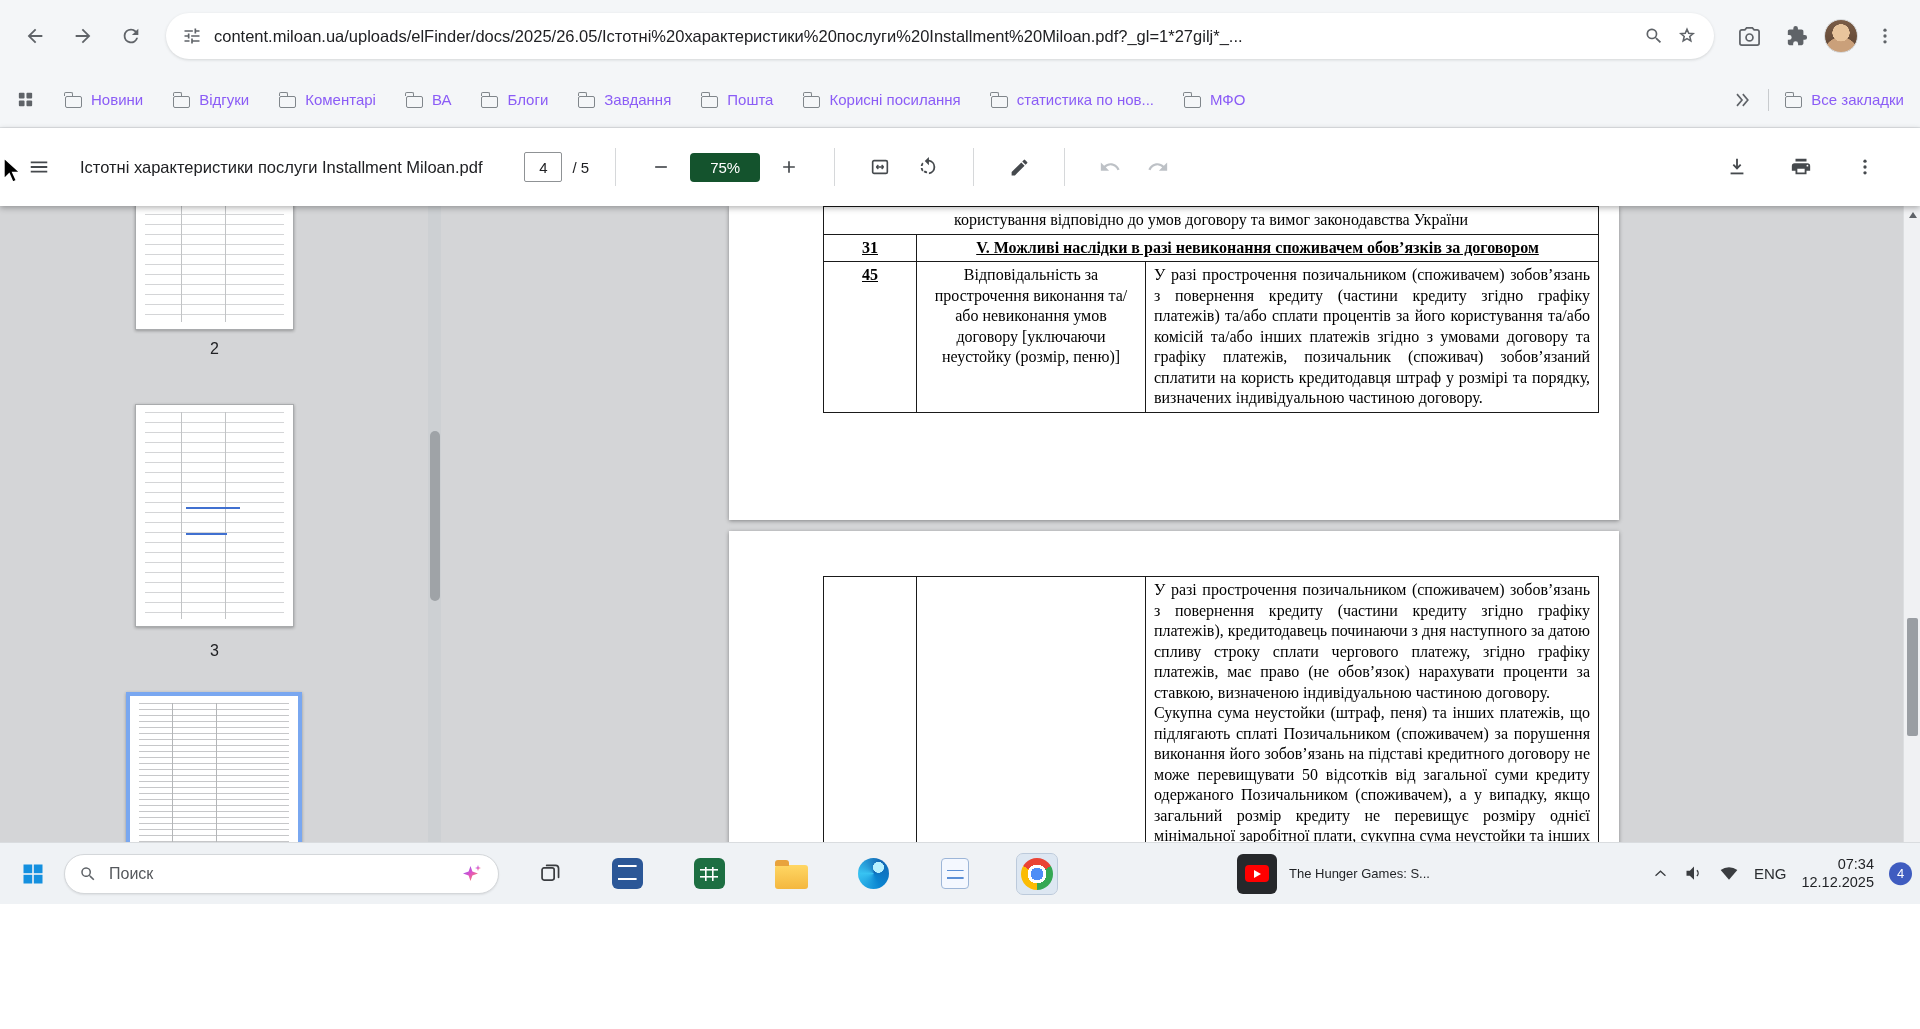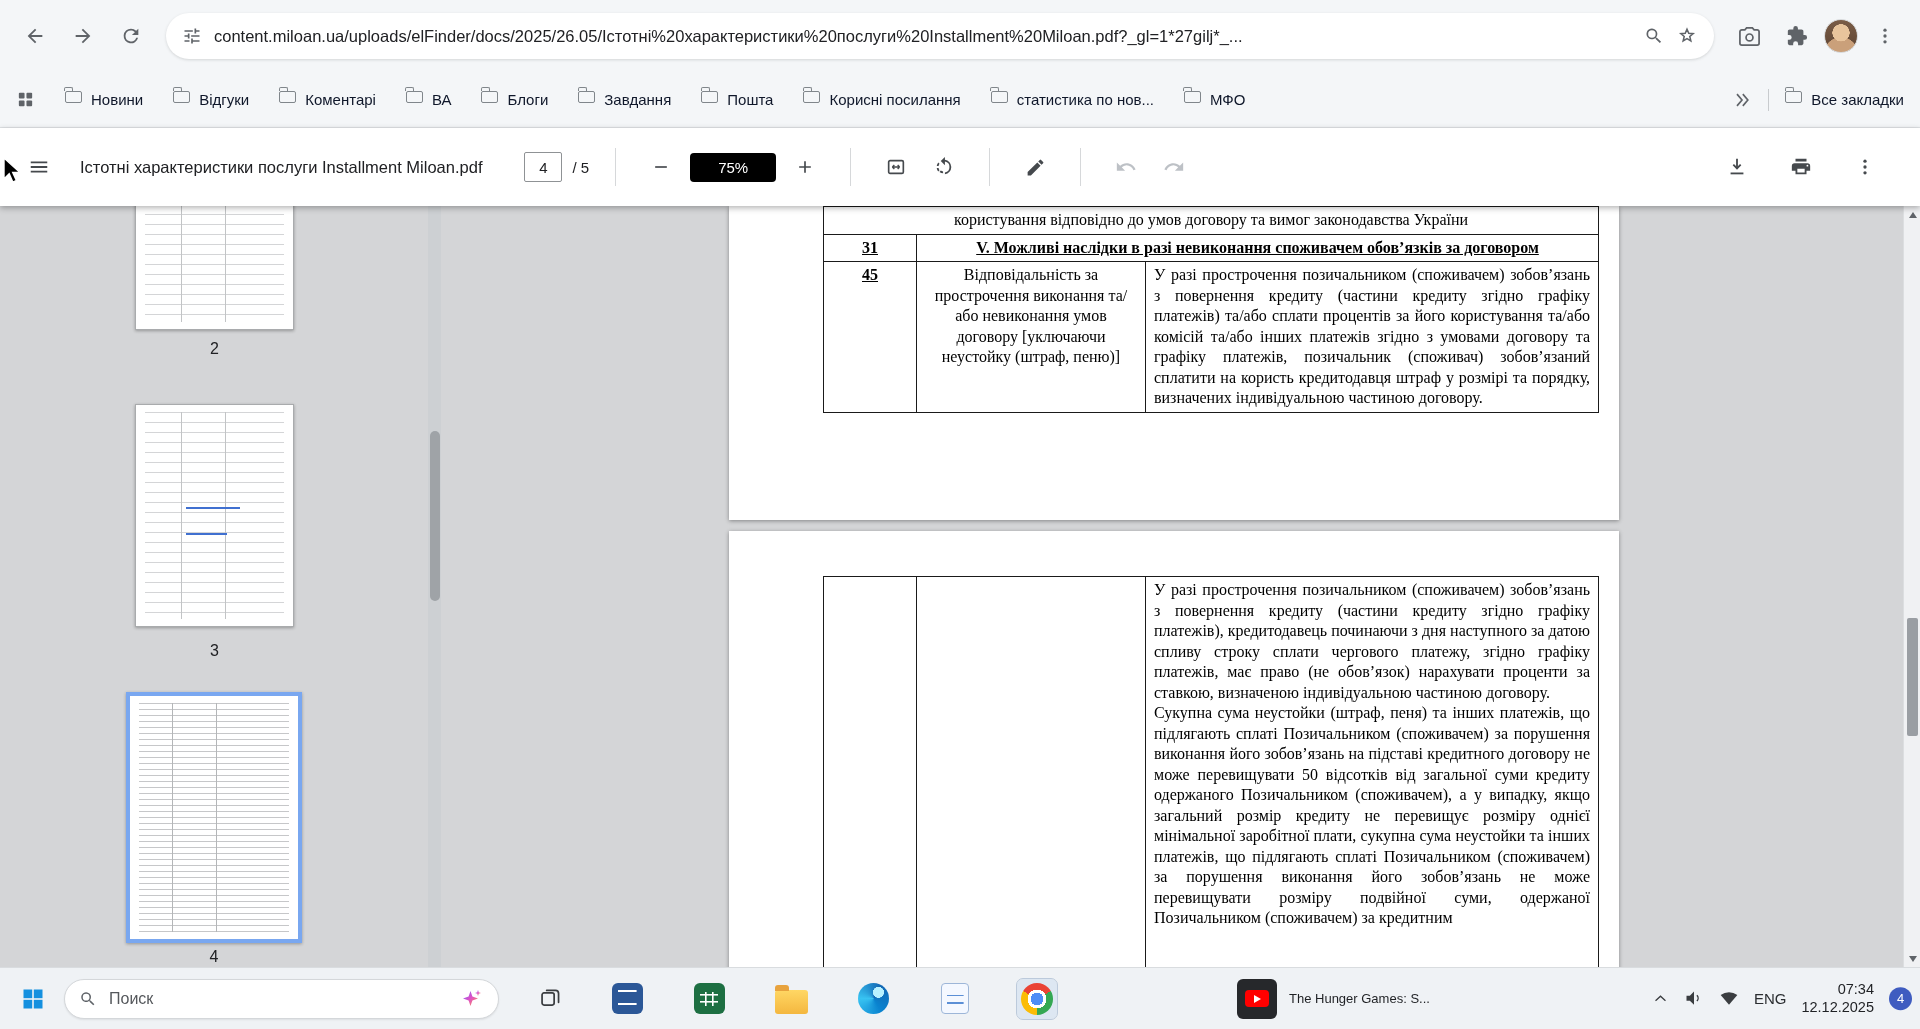--- a/index.html
+++ b/index.html
@@ -1,54 +1,54 @@
 <!DOCTYPE html>
 <html><head>
 <meta charset="utf-8">
 <style>
   * { margin:0; padding:0; box-sizing:border-box; }
   html,body { width:1920px; height:1029px; overflow:hidden; }
   body { font-family:"Liberation Sans", sans-serif; }
-  #screen { position:relative; width:1920px; height:1029px; background:#d4d5d7; overflow:hidden; }
+  #screen { position:relative; width:1920px; height:904px; background:#d4d5d7; overflow:hidden; }
   svg { display:block; }
 
   
   .navrow { position:absolute; top:0; left:0; width:100%; height:72px; background:#f4f6f8;
             display:flex; align-items:center; padding:0 14px; gap:6px; }
   .nbtn { width:42px; height:42px; border-radius:50%; display:flex; align-items:center; justify-content:center; color:#5f6368; flex:0 0 auto; }
   .omnibox { flex:1 1 auto; height:46px; background:#fff; border-radius:23px; margin:0 8px;
              display:flex; align-items:center; padding:0 16px; gap:12px; box-shadow:0 1px 3px rgba(60,64,67,.18); min-width:0; }
   .omnibox .url { flex:1 1 auto; font-size:16.5px; color:#202124; white-space:nowrap; overflow:hidden; text-overflow:ellipsis; }
   .oicon { color:#5f6368; flex:0 0 auto; }
   .avatar { width:34px; height:34px; border-radius:50%; flex:0 0 auto;
             background: radial-gradient(circle at 50% 40%, #e8c49c 0 34%, transparent 35%),
                         radial-gradient(circle at 50% 108%, #caa07a 0 45%, transparent 46%),
                         linear-gradient(#7a5c46,#5d4433); border:1px solid #d8dadc; }
 
   
   .bmrow { position:absolute; top:72px; left:0; width:100%; height:56px; background:#f4f6f8;
            border-bottom:1px solid #e0e3e6; display:flex; align-items:center; padding:0 16px; gap:30px; }
-  .bm { display:flex; align-items:flex-start; gap:9px; color:#0f172a; font-size:15px; white-space:nowrap; }
+  .bm { display:flex; align-items:flex-end; gap:9px; color:#8b5cf6; font-size:15px; white-space:nowrap; }
   .folder-ic { position:relative; width:17px; height:12px; border:1.6px solid #80868b; border-radius:2px; display:inline-block; flex:0 0 auto; }
   .folder-ic::before { content:""; position:absolute; top:-4.6px; left:-1.6px; width:7px; height:3px;
                        border:1.6px solid #80868b; border-bottom:none; border-radius:2px 2px 0 0; }
   .bm-right { margin-left:auto; display:flex; align-items:center; gap:16px; }
   .vdiv { width:1px; height:22px; background:#c8cbce; }
 
   
   .pdfbar { position:absolute; top:128px; left:0; width:100%; height:78px; background:#ffffff;
             box-shadow:0 2px 6px rgba(0,0,0,.30); display:flex; align-items:center; padding:0 20px; z-index:5; white-space:nowrap; }
   .ibtn { width:38px; height:38px; display:flex; align-items:center; justify-content:center; color:#45494d; flex:0 0 auto; }
   .pdf-title { font-size:16.5px; font-weight:500; color:#202124; margin-left:22px; }
   .pgroup { display:flex; align-items:center; margin-left:42px; gap:10px; }
   .page-input { width:38px; height:30px; border:1px solid #8f9295; border-radius:2px; background:#fff;
                 text-align:center; font-size:15px; color:#202124; font-family:"Liberation Sans",sans-serif; }
   .ptotal { font-size:15px; color:#202124; }
   .tsep { width:1px; height:38px; background:#d6d8da; margin:0 16px; flex:0 0 auto; }
-  .zoom-pill { background:#000000; color:#fff; font-size:15px; border-radius:4px; padding:6px 28px; }
+  .zoom-pill { background:#14532d; color:#fff; font-size:15px; border-radius:4px; padding:6px 20px; }
   .disabled { color:#bdc1c6; }
   .bar-right { margin-left:auto; display:flex; align-items:center; gap:26px; padding-right:16px; color:#3f4347; }
 
   
   .viewer { position:absolute; top:206px; left:0; width:100%; height:761px; background:#d4d5d7; overflow:hidden; }
 
   .thumb { position:absolute; background:#fff; border:1px solid #a9abad; box-shadow:0 1px 3px rgba(0,0,0,.3); }
   .thumb .sk { position:absolute; left:9px; right:9px; top:7px; bottom:7px;
     background-image:
       linear-gradient(#c2c4c6,#c2c4c6),
@@ -360,21 +360,21 @@
         <tbody>
             <tr>
               <td colspan="3" class="c">користування відповідно до умов договору та вимог законодавства України</td>
             </tr>
         <tr>
           <td class="c b">31</td>
           <td colspan="2" class="c b">V. Можливі наслідки в разі невиконання споживачем обов’язків за договором</td>
         </tr>
         <tr>
           <td class="c b">45</td>
-          <td class="c">Відповідальність за прострочення виконання та/або невиконання умов договору [уключаючи неустойку (штраф, пеню)]</td>
+          <td class="c">Відповідальність за прострочення виконання та/або невиконання умов договору [уключаючи неустойку (розмір, пеню)]</td>
           <td class="j">У разі прострочення позичальником (споживачем) зобов’язань з повернення кредиту (частини кредиту згідно графіку платежів) та/або сплати процентів за його користування та/або комісій та/або інших платежів згідно з умовами договору та графіку платежів, позичальник (споживач) зобов’язаний сплатити на користь кредитодавця штраф у розмірі та порядку, визначених індивідуальною частиною договору.</td>
         </tr>
       </tbody>
         </table>
     </div>
 
     <div class="page page5">
       <table class="doc-table p5t">
         <colgroup>
             <col style="width:93px">

